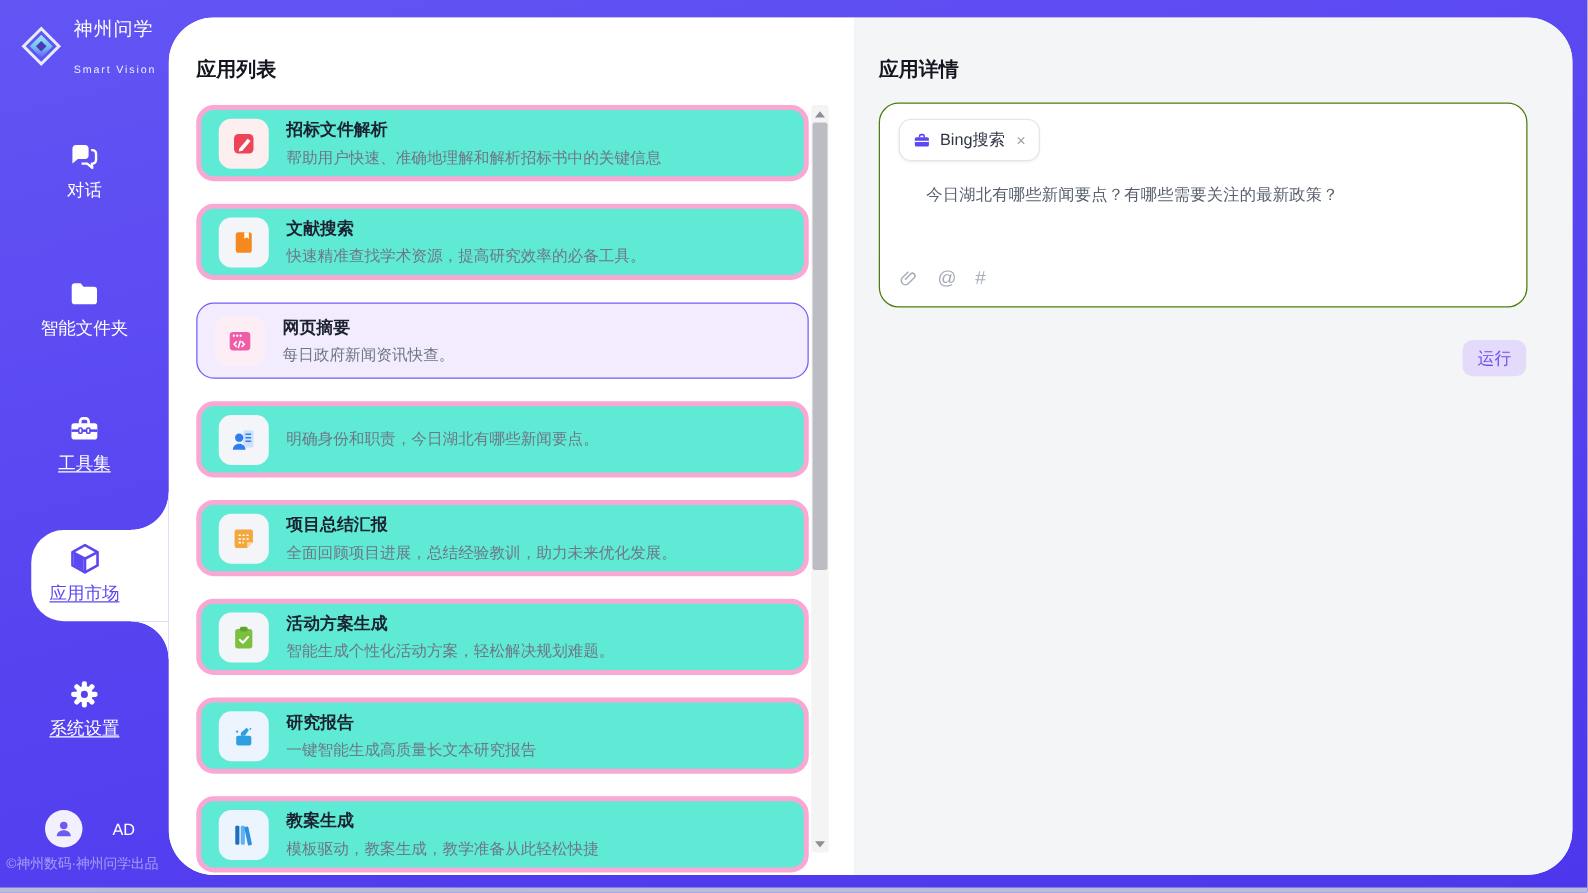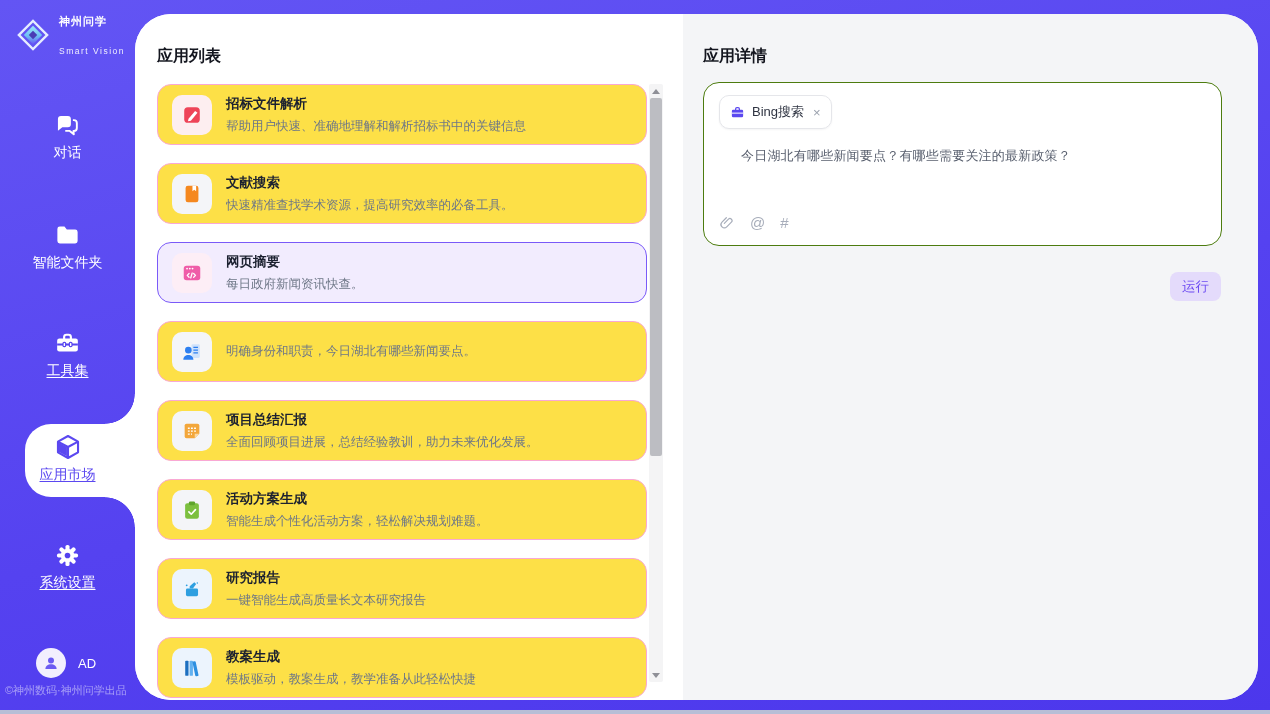--- a/index.html
+++ b/index.html
@@ -7,45 +7,45 @@
   body {
     font-family:"Liberation Sans","DejaVu Sans",sans-serif;
     position:relative;
     background:linear-gradient(165deg,#6355f4 0%,#5542f0 55%,#4c37ec 100%);
   }
   
   .bottom-edge { position:absolute; left:0; bottom:0; width:1270px; height:4px; background:#b8bed6; }
   
   .sidebar { position:absolute; left:0; top:0; width:135px; height:714px; color:#fff; }
   .logo { position:absolute; left:14px; top:14px; display:flex; align-items:center; gap:7px; }
-  .logo-text .cn { font-size:11px; font-weight:700; letter-spacing:1px; }
+  .logo-text .cn { font-size:15px; font-weight:400; letter-spacing:1px; }
   .logo-text .en { font-size:8.5px; letter-spacing:1.5px; opacity:.9; margin-top:17px; }
   .nav-item { position:absolute; left:0; width:135px; display:flex; flex-direction:column; align-items:center; gap:5px; cursor:pointer; }
   .nav-item .nav-label { font-size:14px; color:#fff; }
   .nav-item.underlined .nav-label { text-decoration:underline; text-underline-offset:2px; }
   .nav-chat { top:112px; } .nav-folder { top:222px; } .nav-tools { top:330px; } .nav-settings { top:542px; }
   
   .active-bubble { position:absolute; left:25px; top:424px; width:110px; height:73px; background:#fff; border-radius:26px 0 0 26px; }
   .active-bubble::before { content:""; position:absolute; right:0; top:-30px; width:30px; height:30px;
     background:radial-gradient(circle 30px at 0 0, rgba(0,0,0,0) 29.4px, #fff 30px); }
   .active-bubble::after { content:""; position:absolute; right:0; bottom:-30px; width:30px; height:30px;
     background:radial-gradient(circle 30px at 0 100%, rgba(0,0,0,0) 29.4px, #fff 30px); }
   .nav-market { top:433px; }
   .nav-market .nav-label { color:#5b48f0; }
-  .user-row { position:absolute; left:36px; top:648px; display:flex; align-items:center; gap:12px; cursor:pointer; }
+  .user-row { position:absolute; left:36px; top:648px; display:flex; align-items:center; gap:24px; cursor:pointer; }
   .avatar { width:30px; height:30px; border-radius:50%; background:#f2effe; display:flex; align-items:center; justify-content:center; }
   .user-name { font-size:13px; color:#fff; }
   .sidebar-footer { position:absolute; left:5px; top:683px; font-size:11px; color:rgba(255,255,255,.48); white-space:nowrap; }
   
   .main { position:absolute; left:135px; top:14px; width:1123px; height:686px; background:#fff; border-radius:36px; overflow:hidden; display:flex; }
   .list-panel { position:relative; width:548px; height:100%; background:#fff; }
   .panel-title { position:absolute; left:22px; top:32px; font-size:16px; font-weight:700; color:#14161f; }
   
   .app-items { position:absolute; left:22px; top:70px; width:490px; }
-  .app-item { position:relative; height:61px; margin-bottom:18px; background:#fde047; border:1px solid #f9a8d4; border-radius:14px;
+  .app-item { position:relative; height:61px; margin-bottom:18px; background:#5eead4; border:4px solid #f9a8d4; border-radius:14px;
     display:flex; align-items:center; padding:0 14px; gap:14px; cursor:pointer; }
   .app-item.selected { background:#f2ecfe; border:1.5px solid #7a5af8; }
   .tile { width:40px; height:40px; border-radius:10px; background:#f4f5f8; display:flex; align-items:center; justify-content:center; flex:none; }
   .tile.t-red { background:#fdeef0; } .tile.t-pink { background:#fdeef6; } .tile.t-blue { background:#ecf4fd; }
   .app-texts { display:flex; flex-direction:column; gap:5px; min-width:0; }
   .app-name { font-size:13.5px; font-weight:700; color:#1c2130; }
   .app-desc { font-size:12.5px; color:#6e7787; white-space:nowrap; overflow:hidden; }
   
   .scrollbar { position:absolute; right:20px; top:70px; width:14px; height:598px; background:#f4f4f5; border-radius:2px; }
   .sb-arrow { position:absolute; left:0; width:14px; height:14px; display:flex; align-items:center; justify-content:center; cursor:pointer; }

